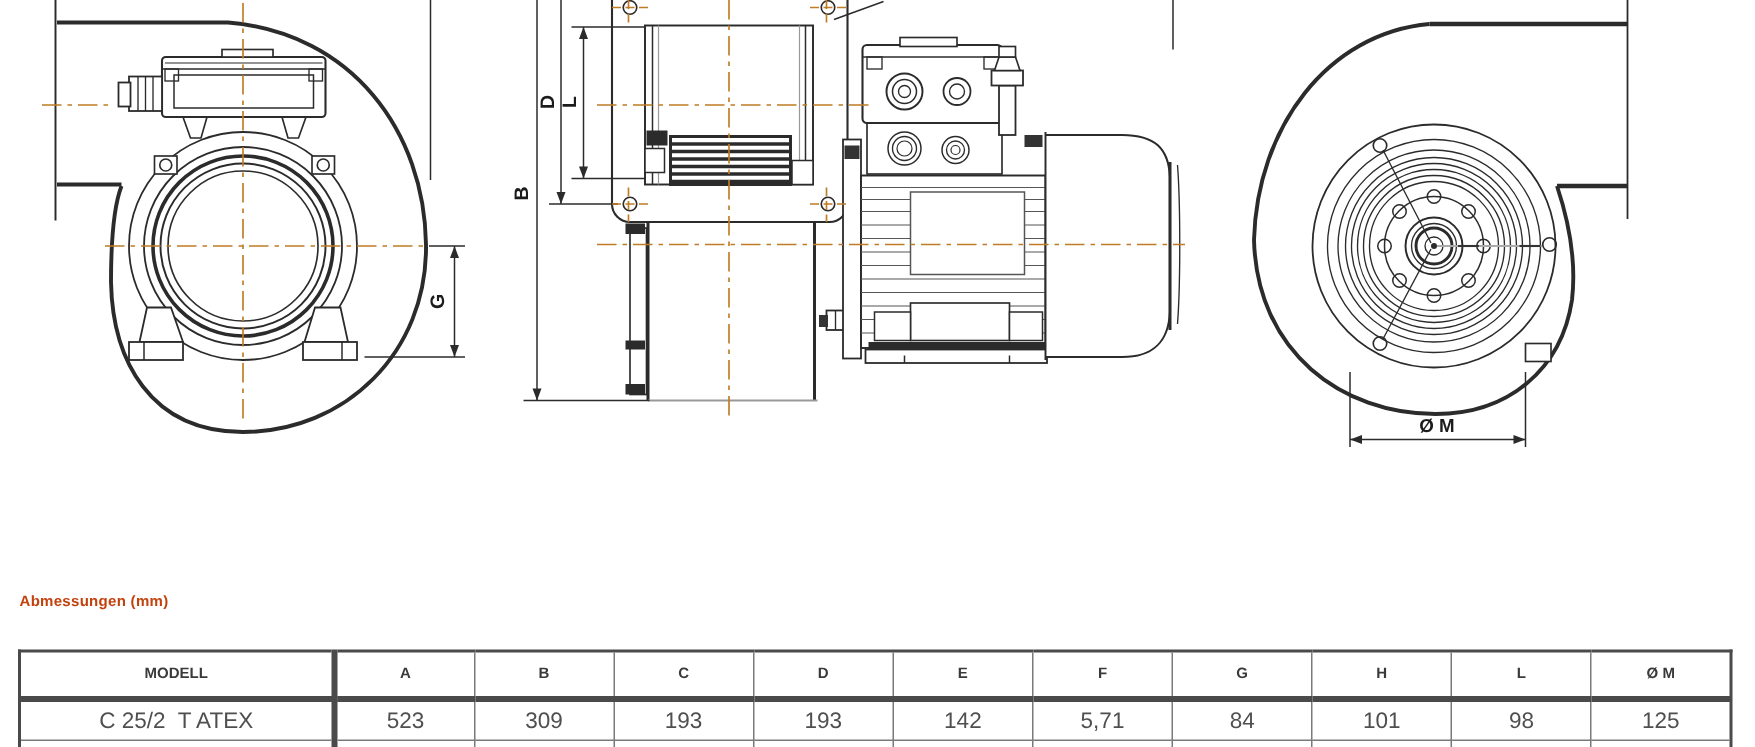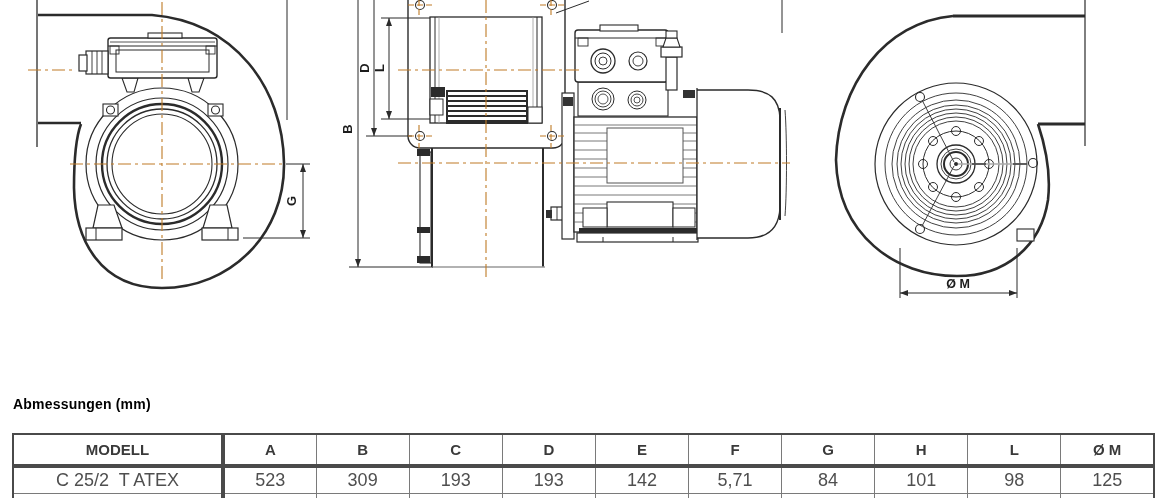--- a/index.html
+++ b/index.html
@@ -3,36 +3,36 @@
 <meta charset="utf-8">
 <style>
   html,body{margin:0;padding:0;}
   body{
     width:1170px;height:498px;overflow:hidden;position:relative;
     background:#ffffff;font-family:"Liberation Sans",sans-serif;
   }
   .drawing-wrap{position:absolute;left:0;top:0;width:1170px;height:392px;}
   .section-title{
     position:absolute;left:13px;top:396px;
-    font-size:14px;font-weight:bold;color:#000000;letter-spacing:.2px;
+    font-size:10px;font-weight:bold;color:#c2410c;letter-spacing:.2px;
   }
   .dim-table{
     position:absolute;left:12px;top:433px;width:1143px;
     border-collapse:collapse;table-layout:fixed;
     font-family:"Liberation Sans",sans-serif;
   }
   .dim-table th,.dim-table td{
     border:1px solid #7a7a7a;text-align:center;vertical-align:middle;
     padding:0;overflow:hidden;white-space:pre;
   }
   .dim-table th{
-    height:29px;font-size:15px;font-weight:bold;color:#3a3a3a;
+    height:29px;font-size:10px;font-weight:bold;color:#3a3a3a;
     border-bottom:4px solid #4a4a4a;
   }
-  .dim-table td{height:25px;font-size:18px;font-weight:normal;color:#4f4f4f;}
+  .dim-table td{height:25px;font-size:15px;font-weight:normal;color:#4f4f4f;}
   .dim-table .outer-t{border-top:2px solid #4a4a4a;}
   .dim-table .outer-l{border-left:2px solid #4a4a4a;}
   .dim-table .outer-r{border-right:2px solid #4a4a4a;}
   .dim-table .modell-sep{border-right:4px solid #4a4a4a;}
   .dim-table tr.partial td{height:14px;border-bottom:none;}
   svg text{font-family:"Liberation Sans",sans-serif;}
 </style>
 </head>
 <body>
 

